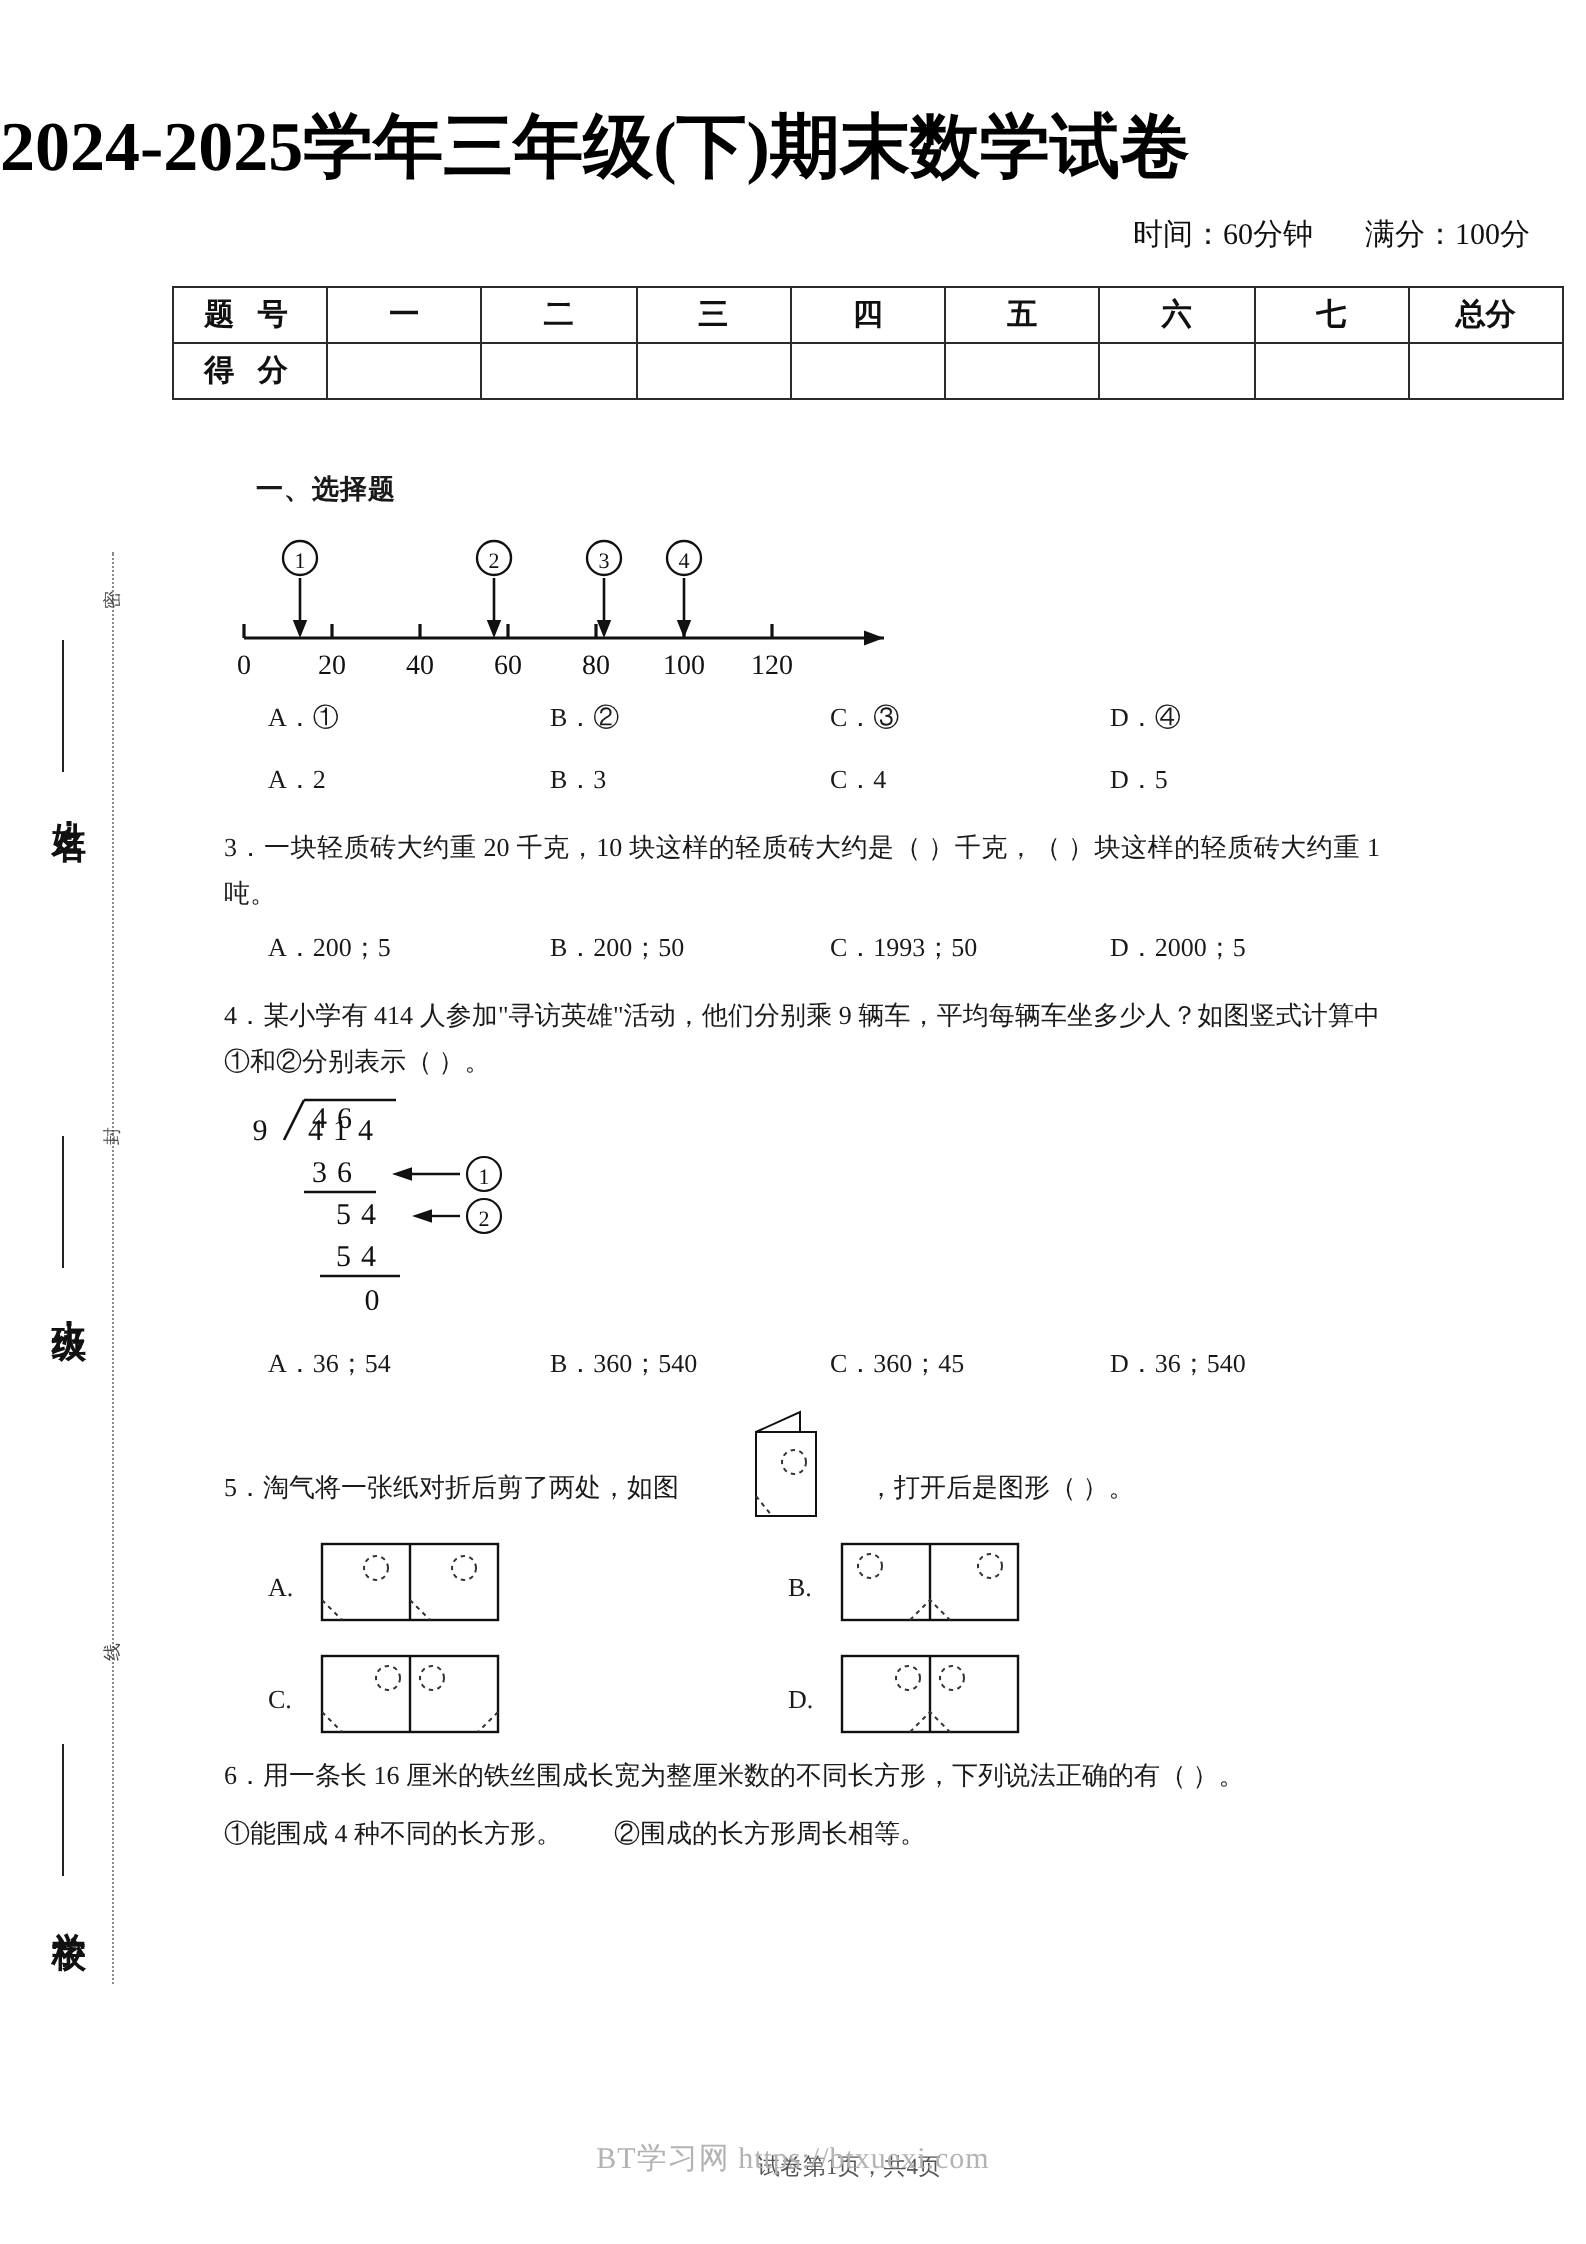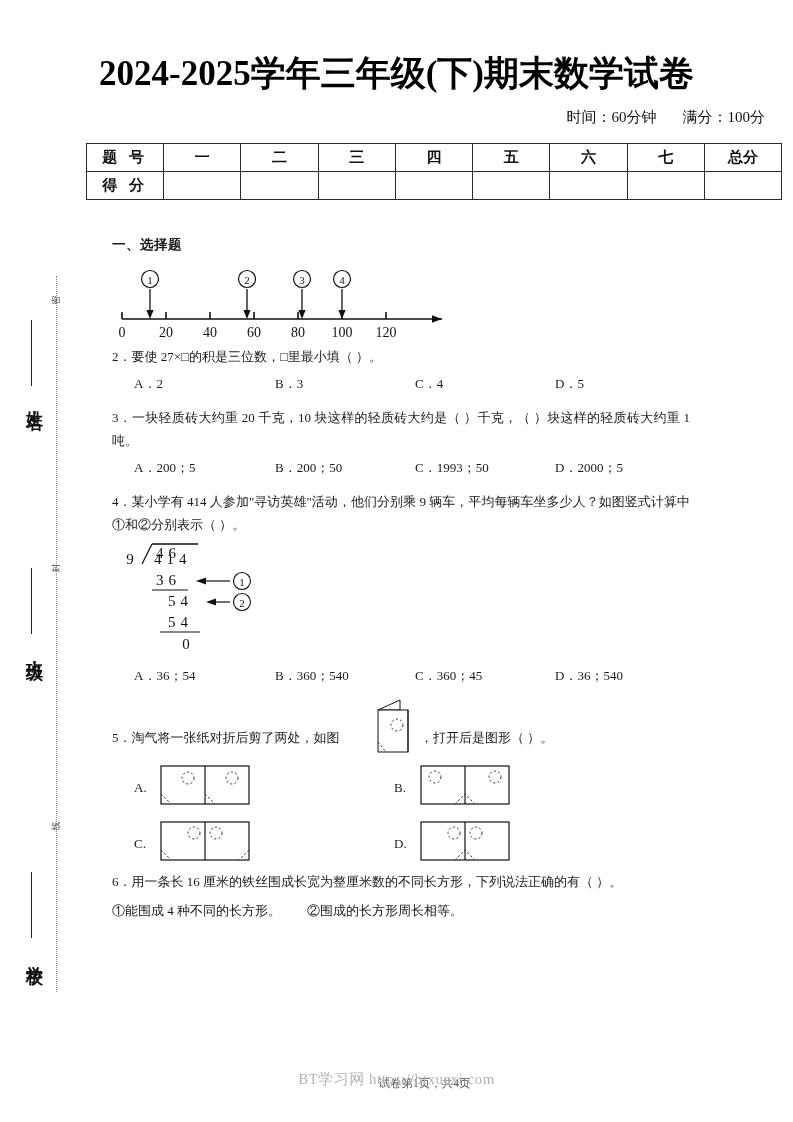--- a/index.html
+++ b/index.html
@@ -75,21 +75,21 @@
   .vline.l1 { top: 320px; height: 66px; }
   .vline.l2 { top: 568px; height: 66px; }
   .vline.l3 { top: 872px; height: 66px; }
 
   
   .title {
     position: absolute;
     left: 0;
     top: 50px;
     width: 793px;
-    text-align: center;
+    text-align: left;
     font-size: 35px;
     font-weight: bold;
     letter-spacing: 0px;
     font-family: "Liberation Serif", "DejaVu Serif", serif;
     color: #000;
     white-space: nowrap;
   }
   .subline {
     position: absolute;
     right: 28px;
@@ -126,21 +126,21 @@
   
   .content {
     position: absolute;
     left: 112px;
     top: 236px;
     width: 578px;
   }
   .sec-head {
     font-size: 13.5px;
     font-weight: bold;
-    margin: 0 0 11px 0;
+    margin: 0 0 11px 16px;
     letter-spacing: 0.5px;
   }
   .q {
     font-size: 13px;
     line-height: 23px;
     margin: 0 0 6px 0;
     text-align: justify;
   }
   .opts {
     font-size: 13px;
@@ -186,21 +186,21 @@
     top: 28px;
     white-space: nowrap;
   }
   .q5-fig {
     position: absolute;
     left: 252px;
     top: 0px;
   }
   .q5-text-b {
     position: absolute;
-    left: 308px;
+    left: 322px;
     top: 28px;
     white-space: nowrap;
   }
   .q5-options {
     position: relative;
     height: 108px;
     margin-top: 6px;
   }
   .q5-opt {
     position: absolute;
@@ -348,22 +348,27 @@
       <line x1="190" y1="24" x2="190" y2="48" stroke="#111" stroke-width="1.3"></line>
       <polygon points="190,54 186.4,45 193.6,45" fill="#111"></polygon>
 
       <circle cx="230" cy="14" r="8.5" fill="none" stroke="#111" stroke-width="1.2"></circle>
       <text x="230" y="19" font-family="Liberation Serif, serif" font-size="11" fill="#111" text-anchor="middle">4</text>
       <line x1="230" y1="24" x2="230" y2="48" stroke="#111" stroke-width="1.3"></line>
       <polygon points="230,54 226.4,45 233.6,45" fill="#111"></polygon>
     </svg>
   </div>
 
-
-  <div class="q">2．要使 27×□的积是三位数，□里最小填（    ）。</div>
+  <div class="opts">
+    <span class="opt o1">A．①</span>
+    <span class="opt o2">B．②</span>
+    <span class="opt o3">C．③</span>
+    <span class="opt o4">D．④</span>
+  </div>
+
   <div class="opts">
     <span class="opt o1">A．2</span>
     <span class="opt o2">B．3</span>
     <span class="opt o3">C．4</span>
     <span class="opt o4">D．5</span>
   </div>
 
   <div class="q">3．一块轻质砖大约重 20 千克，10 块这样的轻质砖大约是（    ）千克，（    ）块这样的轻质砖大约重 1 吨。</div>
   <div class="opts">
     <span class="opt o1">A．200；5</span>

